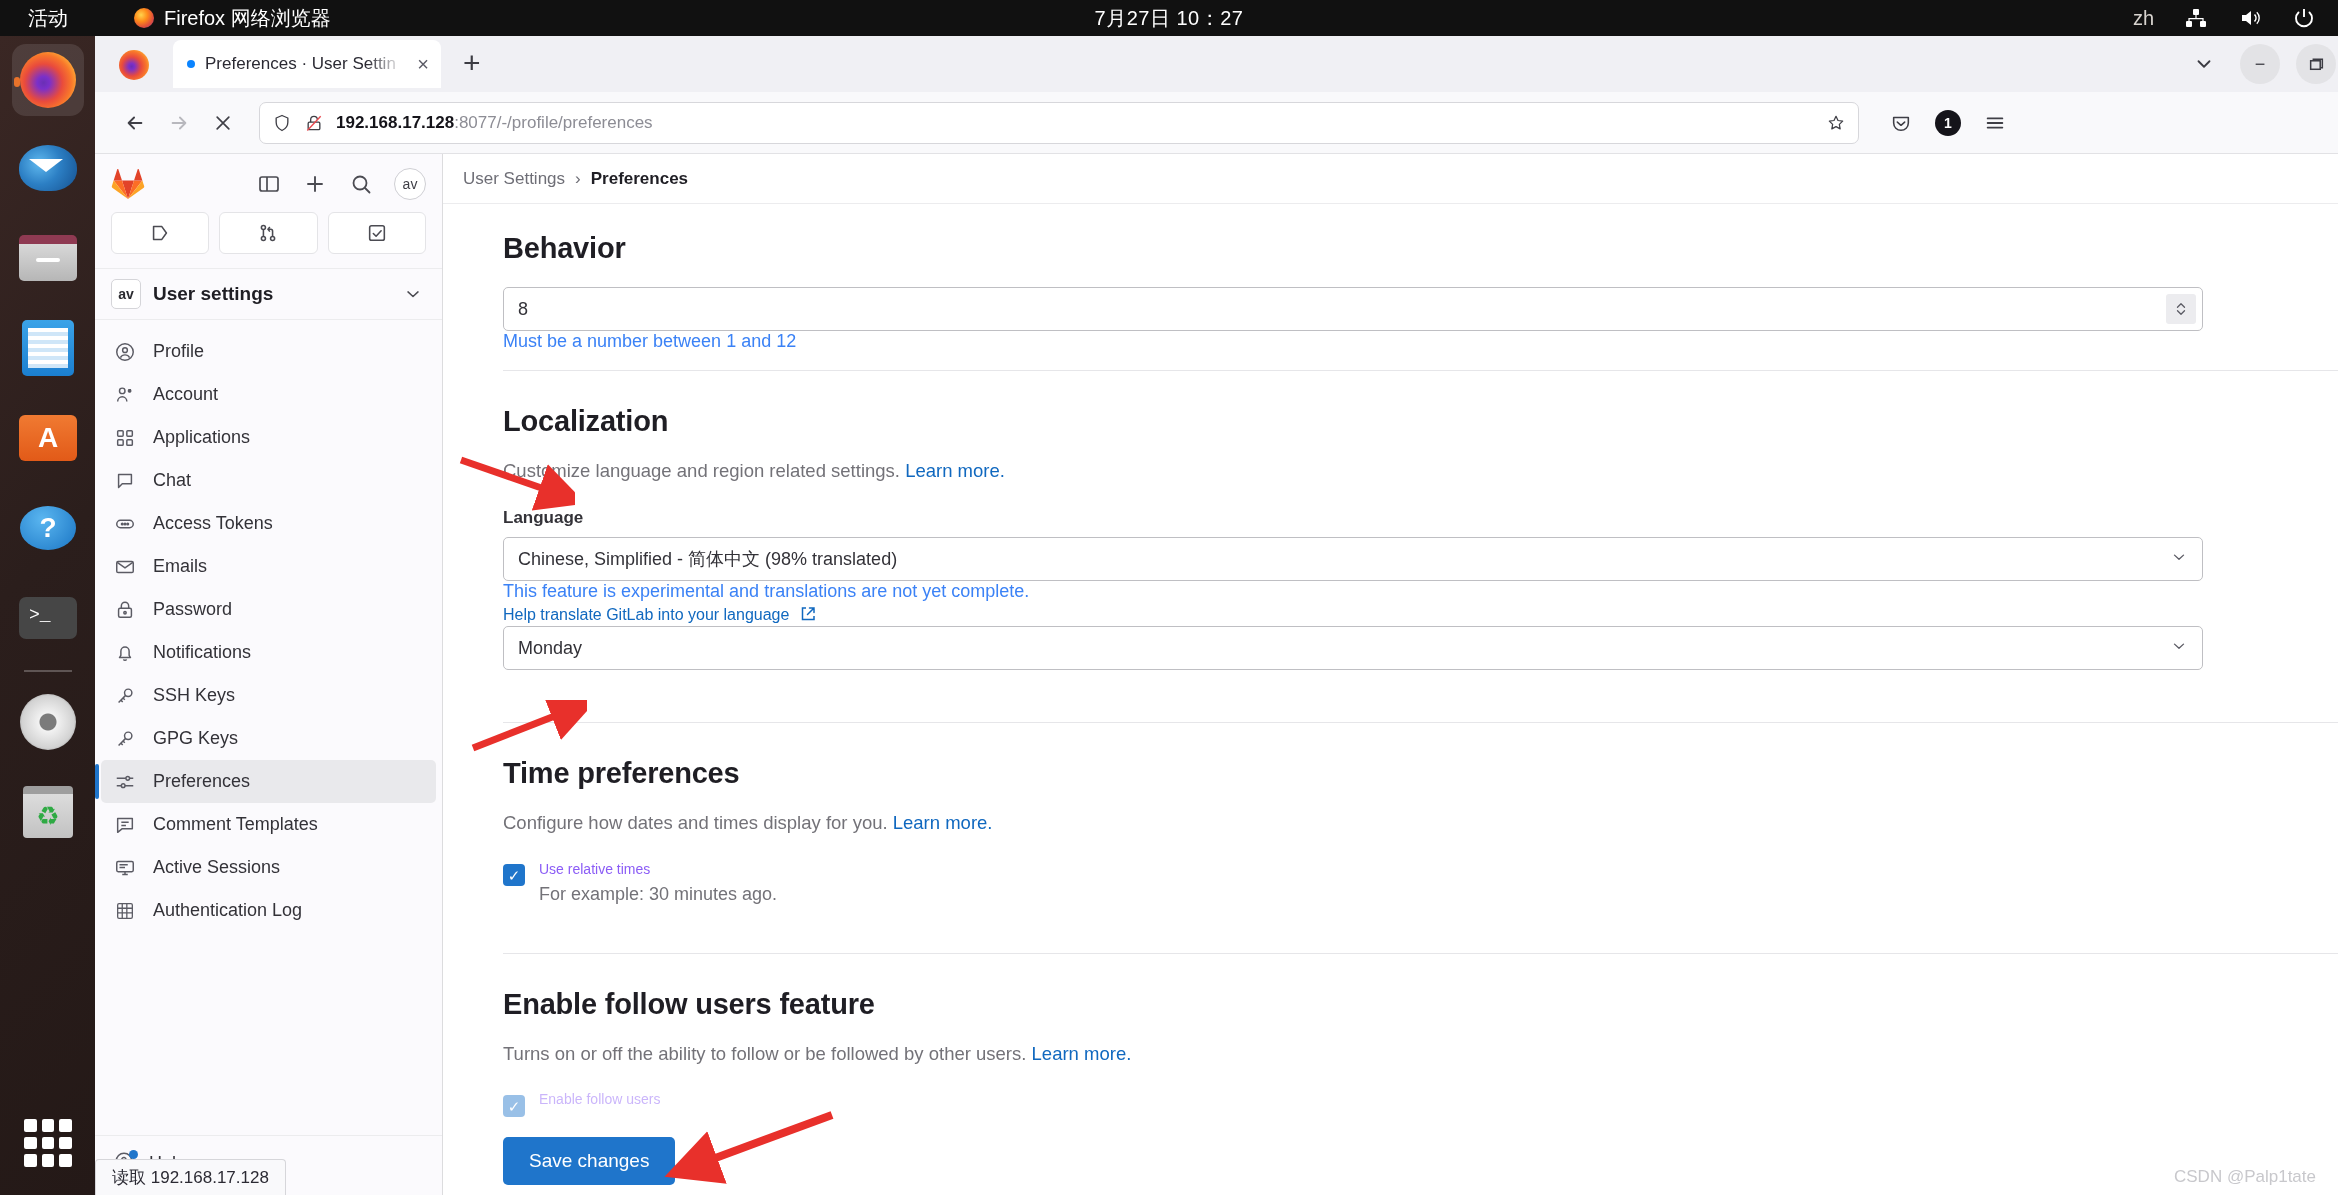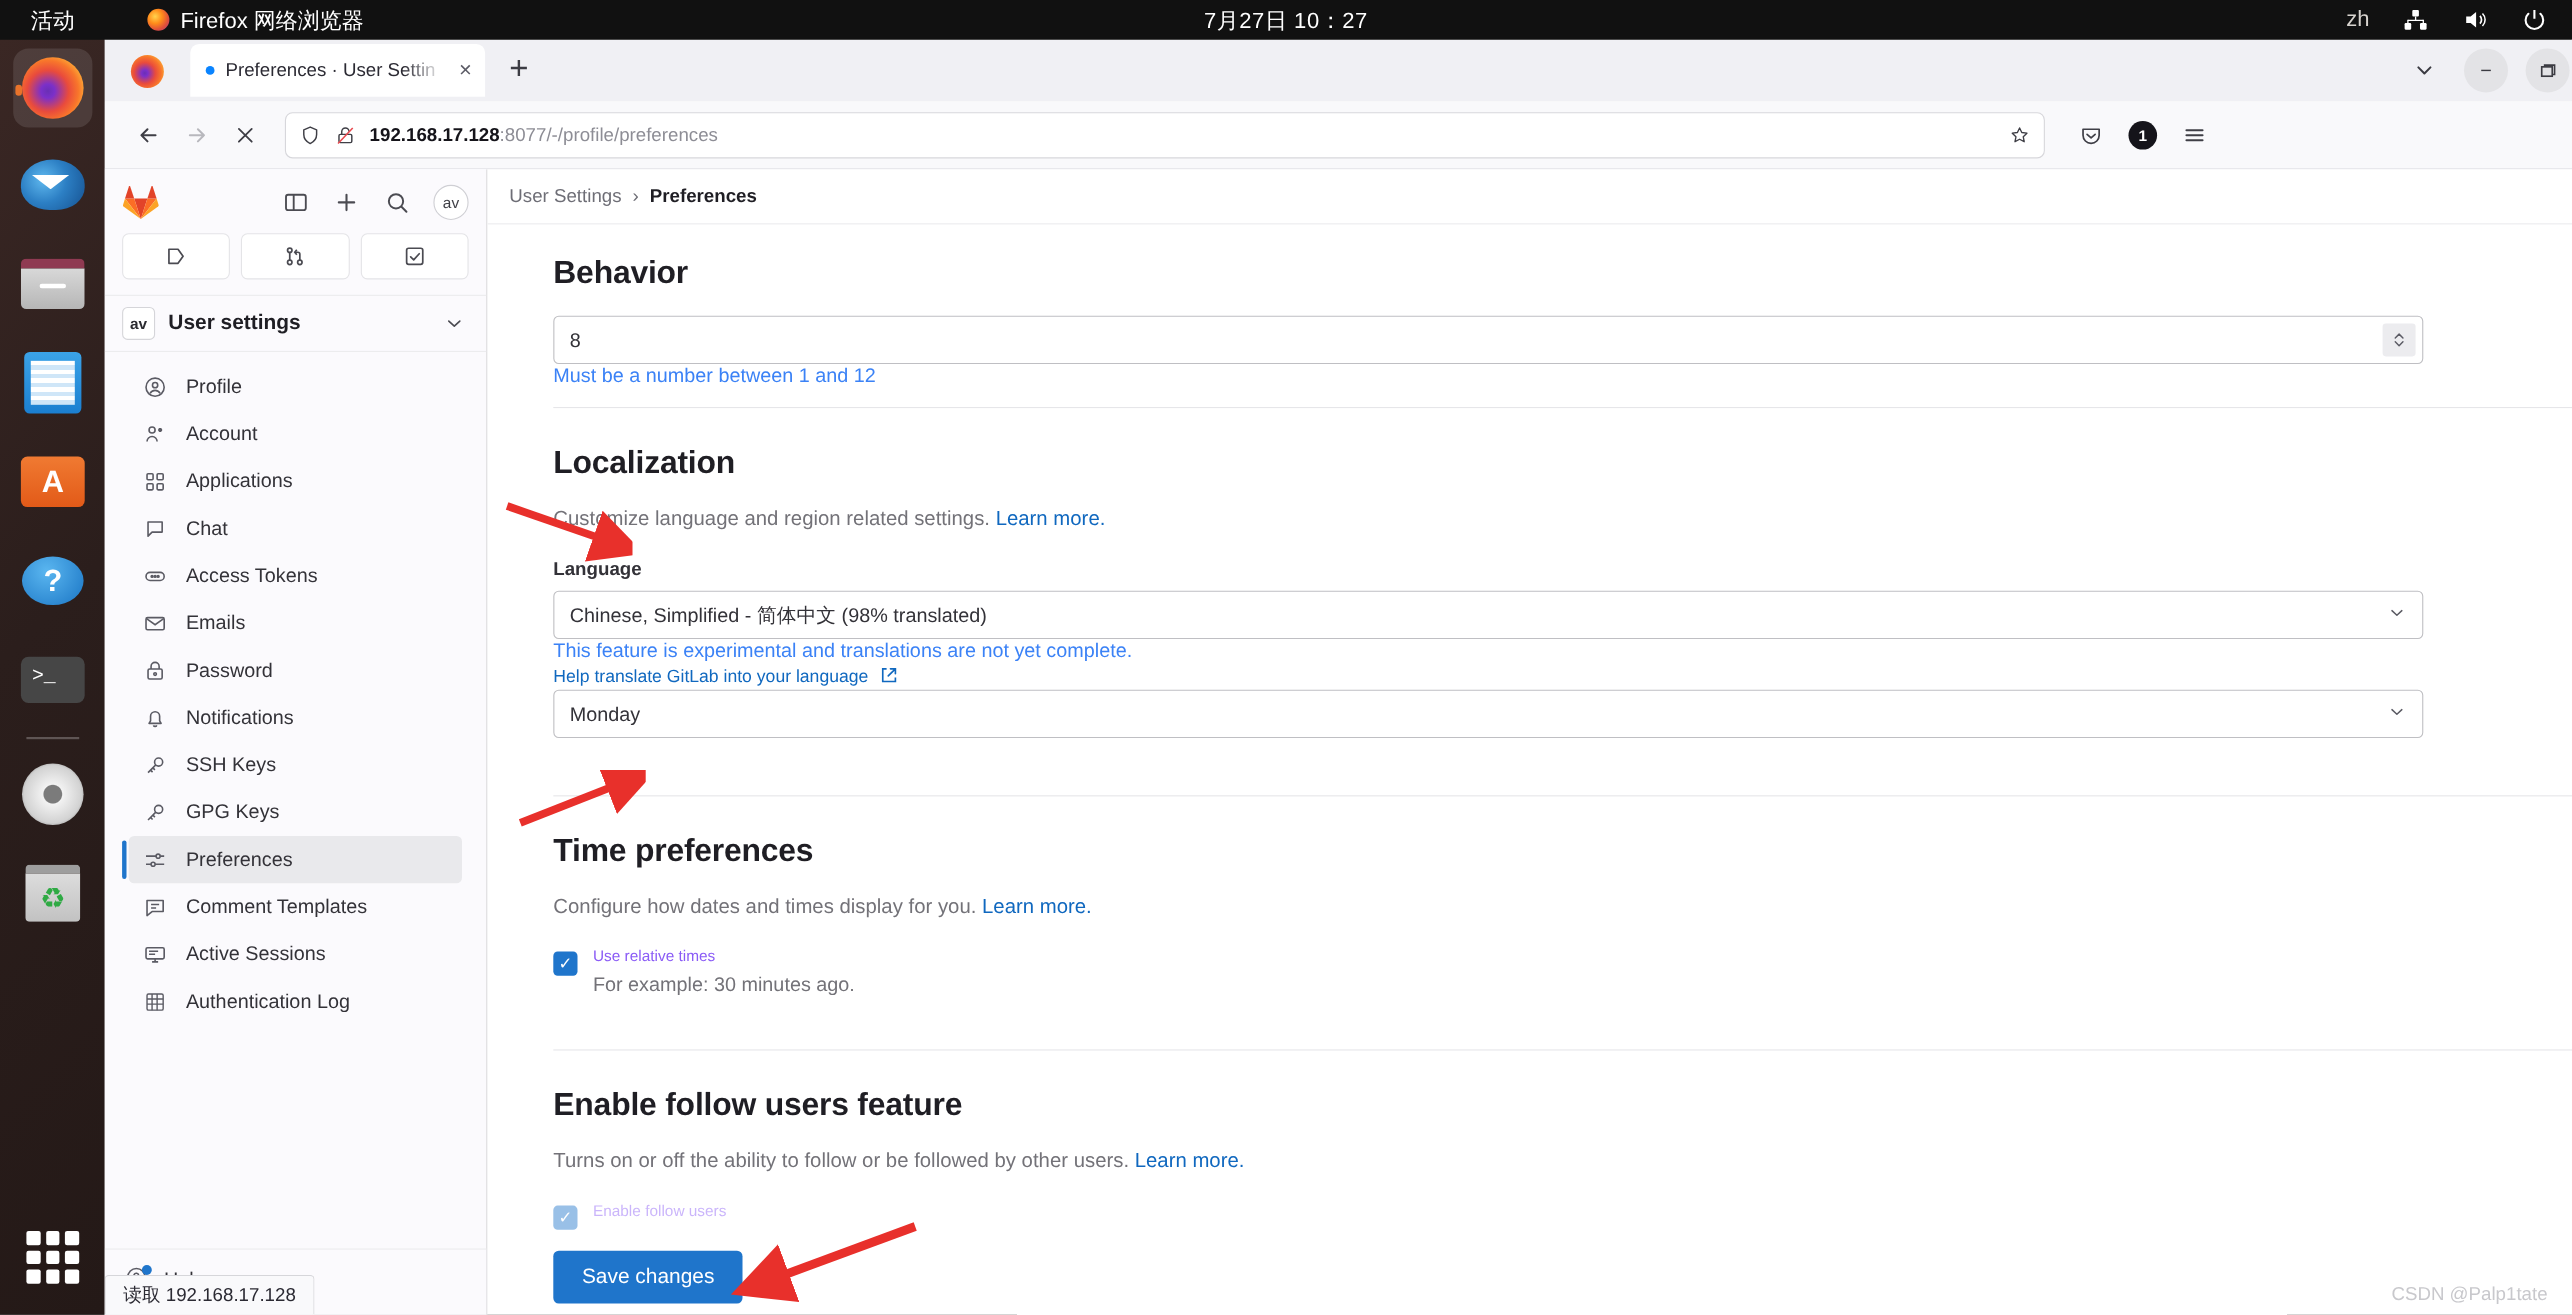--- a/index.html
+++ b/index.html
@@ -191,21 +191,21 @@
   }
   #sb-context {
     display: flex; align-items: center; gap: 12px; padding: 10px 16px;
     border-top: 1px solid #ececee; border-bottom: 1px solid #ececee;
   }
   #sb-ctx-avatar {
     width: 30px; height: 30px; border-radius: 5px; border: 1px solid #d5d5d9; background:#fff;
     font-size: 14px; font-weight: bold; color:#2b2b30; display:flex;align-items:center;justify-content:center;
   }
   #sb-ctx-title { font-size: 19px; font-weight: bold; color: #1f1e24; flex: 1; }
-  #sb-nav { padding: 10px 16px; flex: 1; overflow: hidden; }
+  #sb-nav { padding: 10px 0; flex: 1; overflow: hidden; }
   .nav-item {
     display: flex; align-items: center; gap: 16px; height: 43px;
     padding: 0 16px 0 18px; font-size: 18px; color: #333238; position: relative;
   }
   .nav-item .ni-icon { width: 24px; height: 24px; flex:none; color:#5b5b64; display:flex;align-items:center;justify-content:center;}
   .nav-item.selected { background: #e9e9ec; border-radius: 5px; margin: 0 6px; padding-left: 12px; }
   .nav-item.selected::before {
     content:""; position:absolute; left:-6px; top: 4px; bottom: 4px; width: 4px;
     background: #1f75cb; border-radius: 2px;
   }

